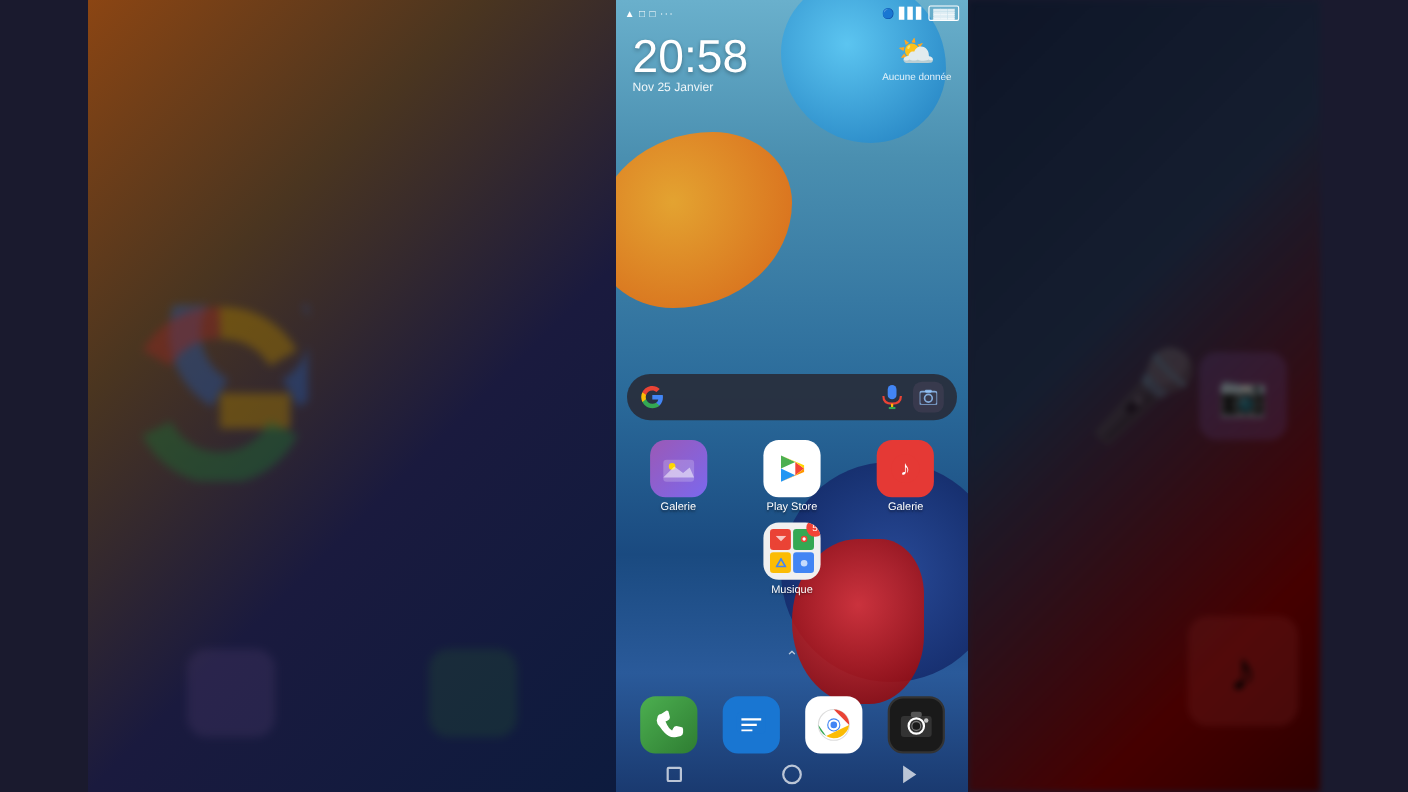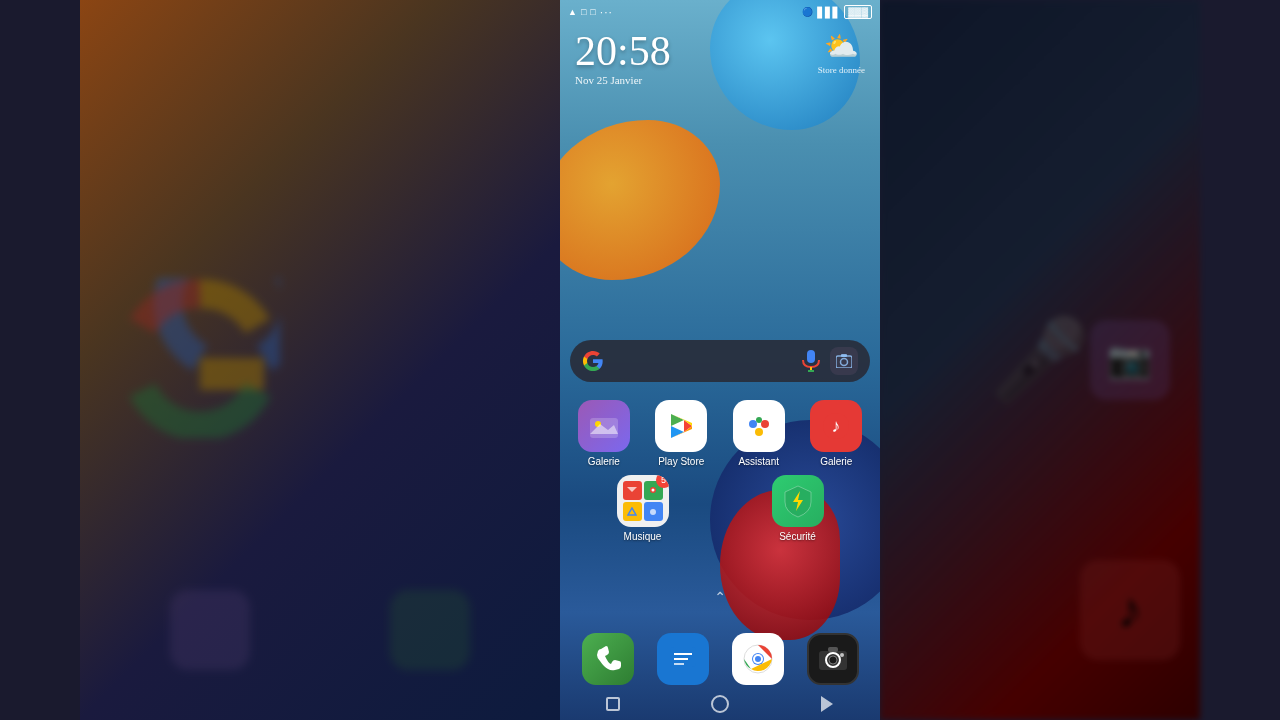--- a/index.html
+++ b/index.html
@@ -135,21 +135,20 @@
     .time-section {
       position: absolute;
       top: 30px;
       left: 0;
       right: 0;
       padding: 0 15px;
       display: flex;
       align-items: flex-start;
       justify-content: space-between;
       z-index: 50;
-      font-family: Liberation Serif, serif;
     }
     .time-display {
       color: white;
     }
     .time-value {
       font-size: 42px;
       font-weight: 300;
       line-height: 1;
       text-shadow: 0 2px 4px rgba(0,0,0,0.3);
     }
@@ -506,21 +505,21 @@
     </div>
   </div>
 
   <div class="time-section">
     <div class="time-display">
       <div class="time-value">20:58</div>
       <div class="time-date">Nov 25 Janvier</div>
     </div>
     <div class="weather-widget">
       <div class="weather-icon-display">⛅</div>
-      <div class="weather-text">Store donnée</div>
+      <div class="weather-text">Aucune donnée</div>
     </div>
   </div>
 
   <div class="search-bar">
 
     <svg class="google-g" viewBox="0 0 24 24" xmlns="http://www.w3.org/2000/svg">
       <path d="M22.56 12.25c0-.78-.07-1.53-.2-2.25H12v4.26h5.92c-.26 1.37-1.04 2.53-2.21 3.31v2.77h3.57c2.08-1.92 3.28-4.74 3.28-8.09z" fill="#4285F4"></path>
       <path d="M12 23c2.97 0 5.46-.98 7.28-2.66l-3.57-2.77c-.98.66-2.23 1.06-3.71 1.06-2.86 0-5.29-1.93-6.16-4.53H2.18v2.84C3.99 20.53 7.7 23 12 23z" fill="#34A853"></path>
       <path d="M5.84 14.09c-.22-.66-.35-1.36-.35-2.09s.13-1.43.35-2.09V7.07H2.18C1.43 8.55 1 10.22 1 12s.43 3.45 1.18 4.93l2.85-2.22.81-.62z" fill="#FBBC05"></path>
       <path d="M12 5.38c1.62 0 3.06.56 4.21 1.64l3.15-3.15C17.45 2.09 14.97 1 12 1 7.7 1 3.99 3.47 2.18 7.07l3.66 2.84c.87-2.6 3.3-4.53 6.16-4.53z" fill="#EA4335"></path>
@@ -567,32 +566,20 @@
             <polygon points="7,17 7,29 20,23" fill="#2196F3"></polygon>
             <polygon points="20,11 28,17 20,23" fill="#F44336"></polygon>
             <polygon points="7,5 20,11 20,23 7,29" fill="#FFD600" opacity="0"></polygon>
             <polygon points="7,5 28,14 28,17 20,11" fill="#FFD600"></polygon>
             <polygon points="7,29 28,20 28,17 20,23" fill="#FF9800"></polygon>
           </svg>
         </div>
         <span class="app-label">Play Store</span>
       </div>
 
-      <div class="app-item">
-        <div class="app-icon icon-assistant">
-          <svg width="36" height="36" viewBox="0 0 36 36">
-            <circle cx="18" cy="18" r="14" fill="white"></circle>
-            <circle cx="12" cy="16" r="4" fill="#4285F4"></circle>
-            <circle cx="24" cy="16" r="4" fill="#EA4335"></circle>
-            <circle cx="18" cy="24" r="4" fill="#FBBC05"></circle>
-            <circle cx="18" cy="12" r="3" fill="#34A853"></circle>
-          </svg>
-        </div>
-        <span class="app-label">Assistant</span>
-      </div>
 
       <div class="app-item">
         <div class="app-icon icon-music">
           <svg width="30" height="30" viewBox="0 0 30 30">
             <circle cx="15" cy="15" r="13" fill="#e53935"></circle>
             <text x="15" y="21" text-anchor="middle" fill="white" font-size="18">♪</text>
           </svg>
         </div>
         <span class="app-label">Galerie</span>
       </div>
@@ -624,31 +611,20 @@
             <div class="folder-mini" style="background:#4285F4;">
               <svg width="10" height="10" viewBox="0 0 10 10">
                   <circle cx="5" cy="5" r="3" fill="white" opacity="0.7"></circle>
                 </svg>
             </div>
           </div>
         </div>
         <span class="app-label">Musique</span>
       </div>
 
-      <div class="app-item">
-        <div class="app-icon icon-security">
-          <svg width="30" height="34" viewBox="0 0 30 34">
-            <path d="M15 2 L28 8 L28 18 Q28 28 15 33 Q2 28 2 18 L2 8 Z" fill="#27ae60"></path>
-            <path d="M15 2 L28 8 L28 18 Q28 28 15 33 Q2 28 2 18 L2 8 Z" fill="none" stroke="rgba(255,255,255,0.3)" stroke-width="1"></path>
-
-            <polygon points="17,7 10,18 15,18 13,27 20,16 15,16" fill="#FFD700"></polygon>
-          </svg>
-        </div>
-        <span class="app-label">Sécurité</span>
-      </div>
 
 
     </div>
   </div>
 
   <div class="dock-divider">
     <span class="dock-chevron">⌃</span>
   </div>
 
   <div class="dock">

